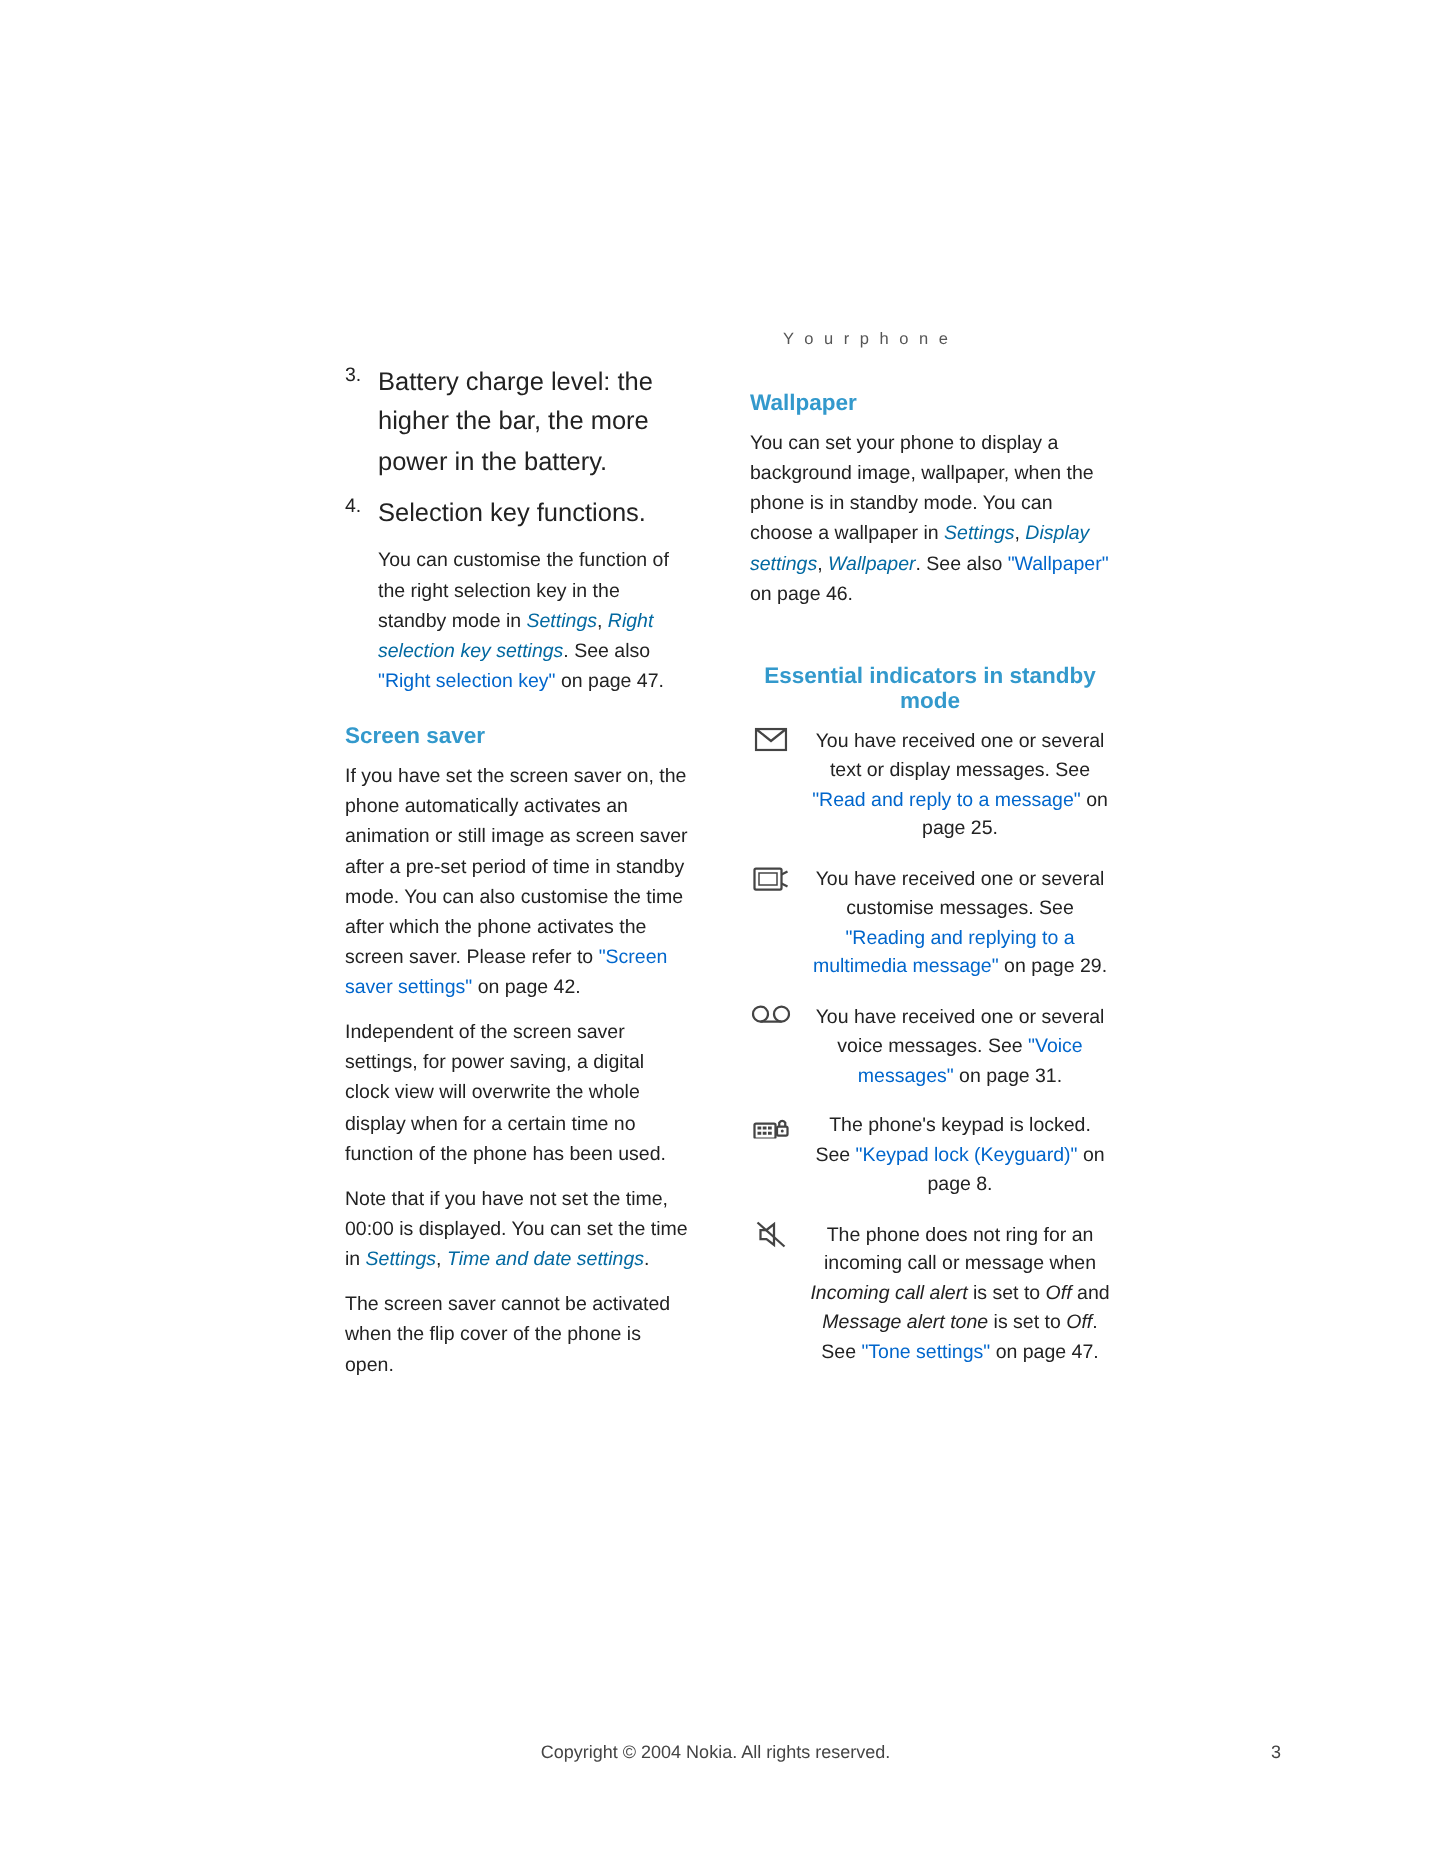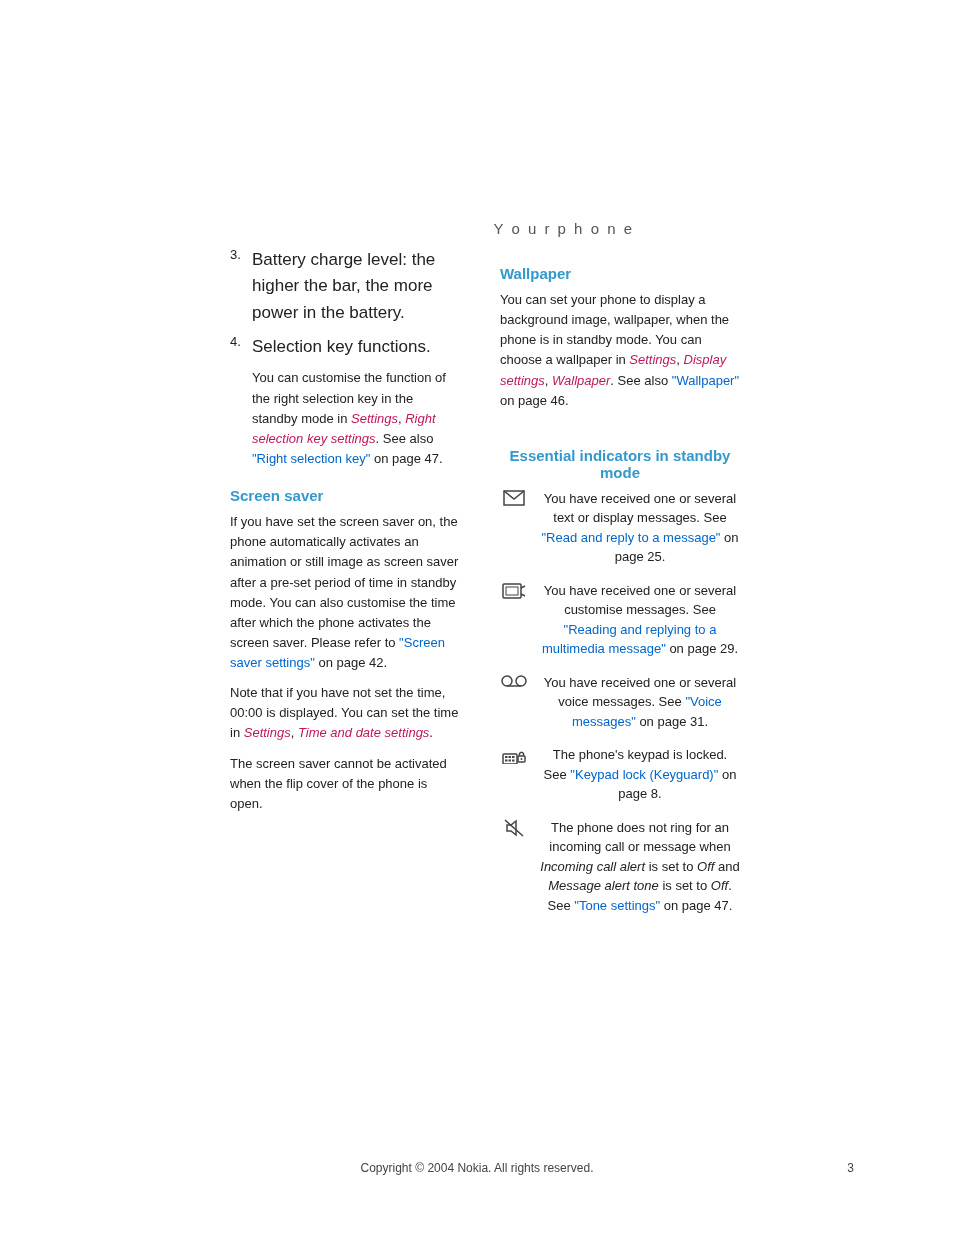--- a/index.html
+++ b/index.html
@@ -16,21 +16,21 @@
     .page-container {
       width: 954px;
       min-height: 1235px;
       padding: 0;
       position: relative;
     }
 
     .header-section {
       text-align: right;
       padding: 220px 320px 10px 0;
-      font-size: 15px;
+      font-size: 11px;
       color: #555;
       letter-spacing: 2px;
     }
 
     .two-column-layout {
       display: flex;
       flex-direction: row;
       padding: 0 60px 0 230px;
       gap: 40px;
     }
@@ -44,21 +44,21 @@
       flex: 1;
       max-width: 240px;
     }
 
     .link-text {
       color: #0066cc;
       text-decoration: none;
     }
 
     .italic-link {
-      color: #be185d;
+      color: #0369a1;
       font-style: italic;
       text-decoration: none;
     }
 
     .section-heading {
       color: #3399cc;
       font-size: 15px;
       font-weight: bold;
       margin-top: 18px;
       margin-bottom: 8px;
@@ -166,20 +166,21 @@
       <div class="body-text" style="margin-left: 22px;">
         <span>You can customise the function of the right selection key in the standby mode in </span><span class="italic-link">Settings</span><span>, </span><span class="italic-link">Right selection key settings</span><span>. See also </span><span class="link-text">"Right selection key"</span><span> on page 47.</span>
       </div>
 
       <div class="section-heading">Screen saver</div>
 
       <div class="body-text">
         <span>If you have set the screen saver on, the phone automatically activates an animation or still image as screen saver after a pre-set period of time in standby mode. You can also customise the time after which the phone activates the screen saver. Please refer to </span><span class="link-text">"Screen saver settings"</span><span> on page 42.</span>
       </div>
 
+      <div class="body-text">Independent of the screen saver settings, for power saving, a digital clock view will overwrite the whole display when for a certain time no function of the phone has been used.</div>
 
       <div class="body-text">
         <span>Note that if you have not set the time, 00:00 is displayed. You can set the time in </span><span class="italic-link">Settings</span><span>, </span><span class="italic-link">Time and date settings</span><span>.</span>
       </div>
 
       <div class="body-text">The screen saver cannot be activated when the flip cover of the phone is open.</div>
 
     </div>
 
     <div class="right-column">

